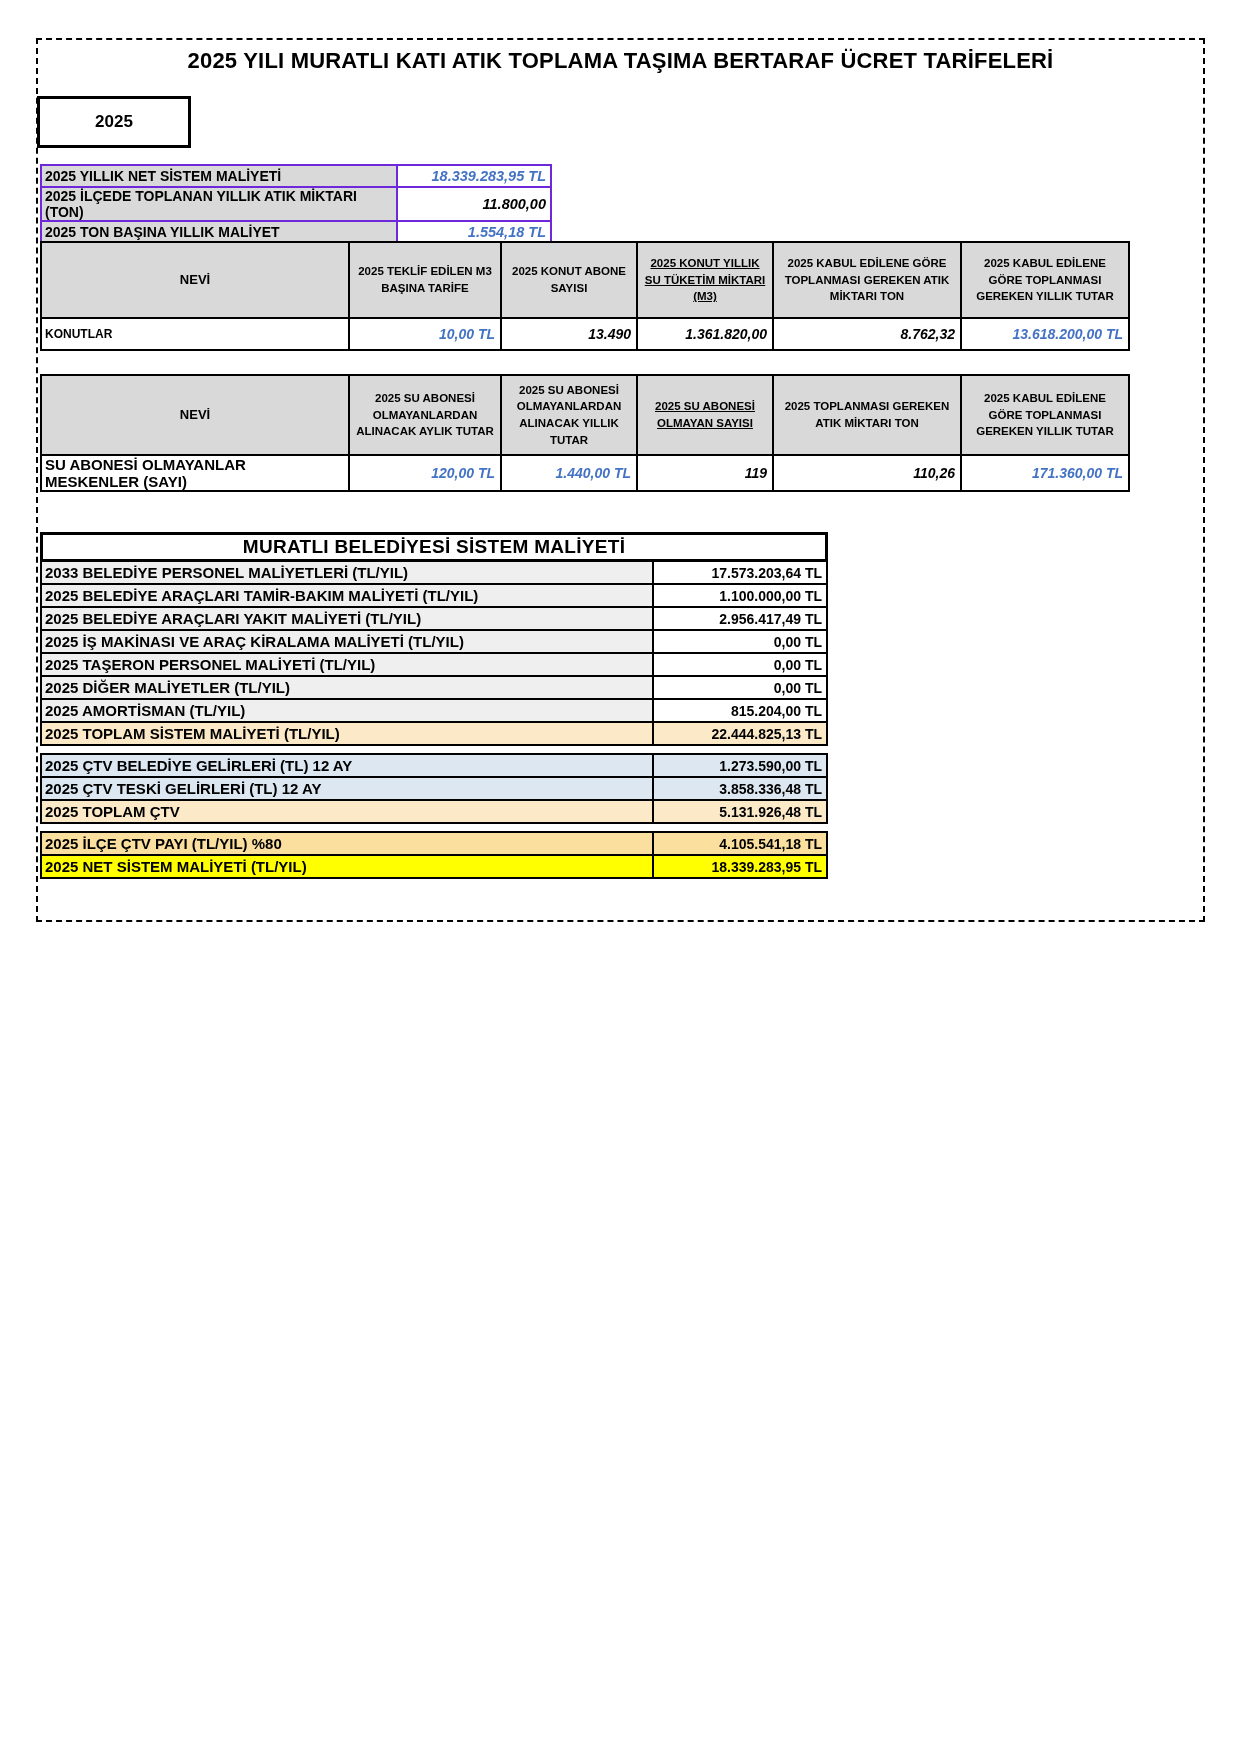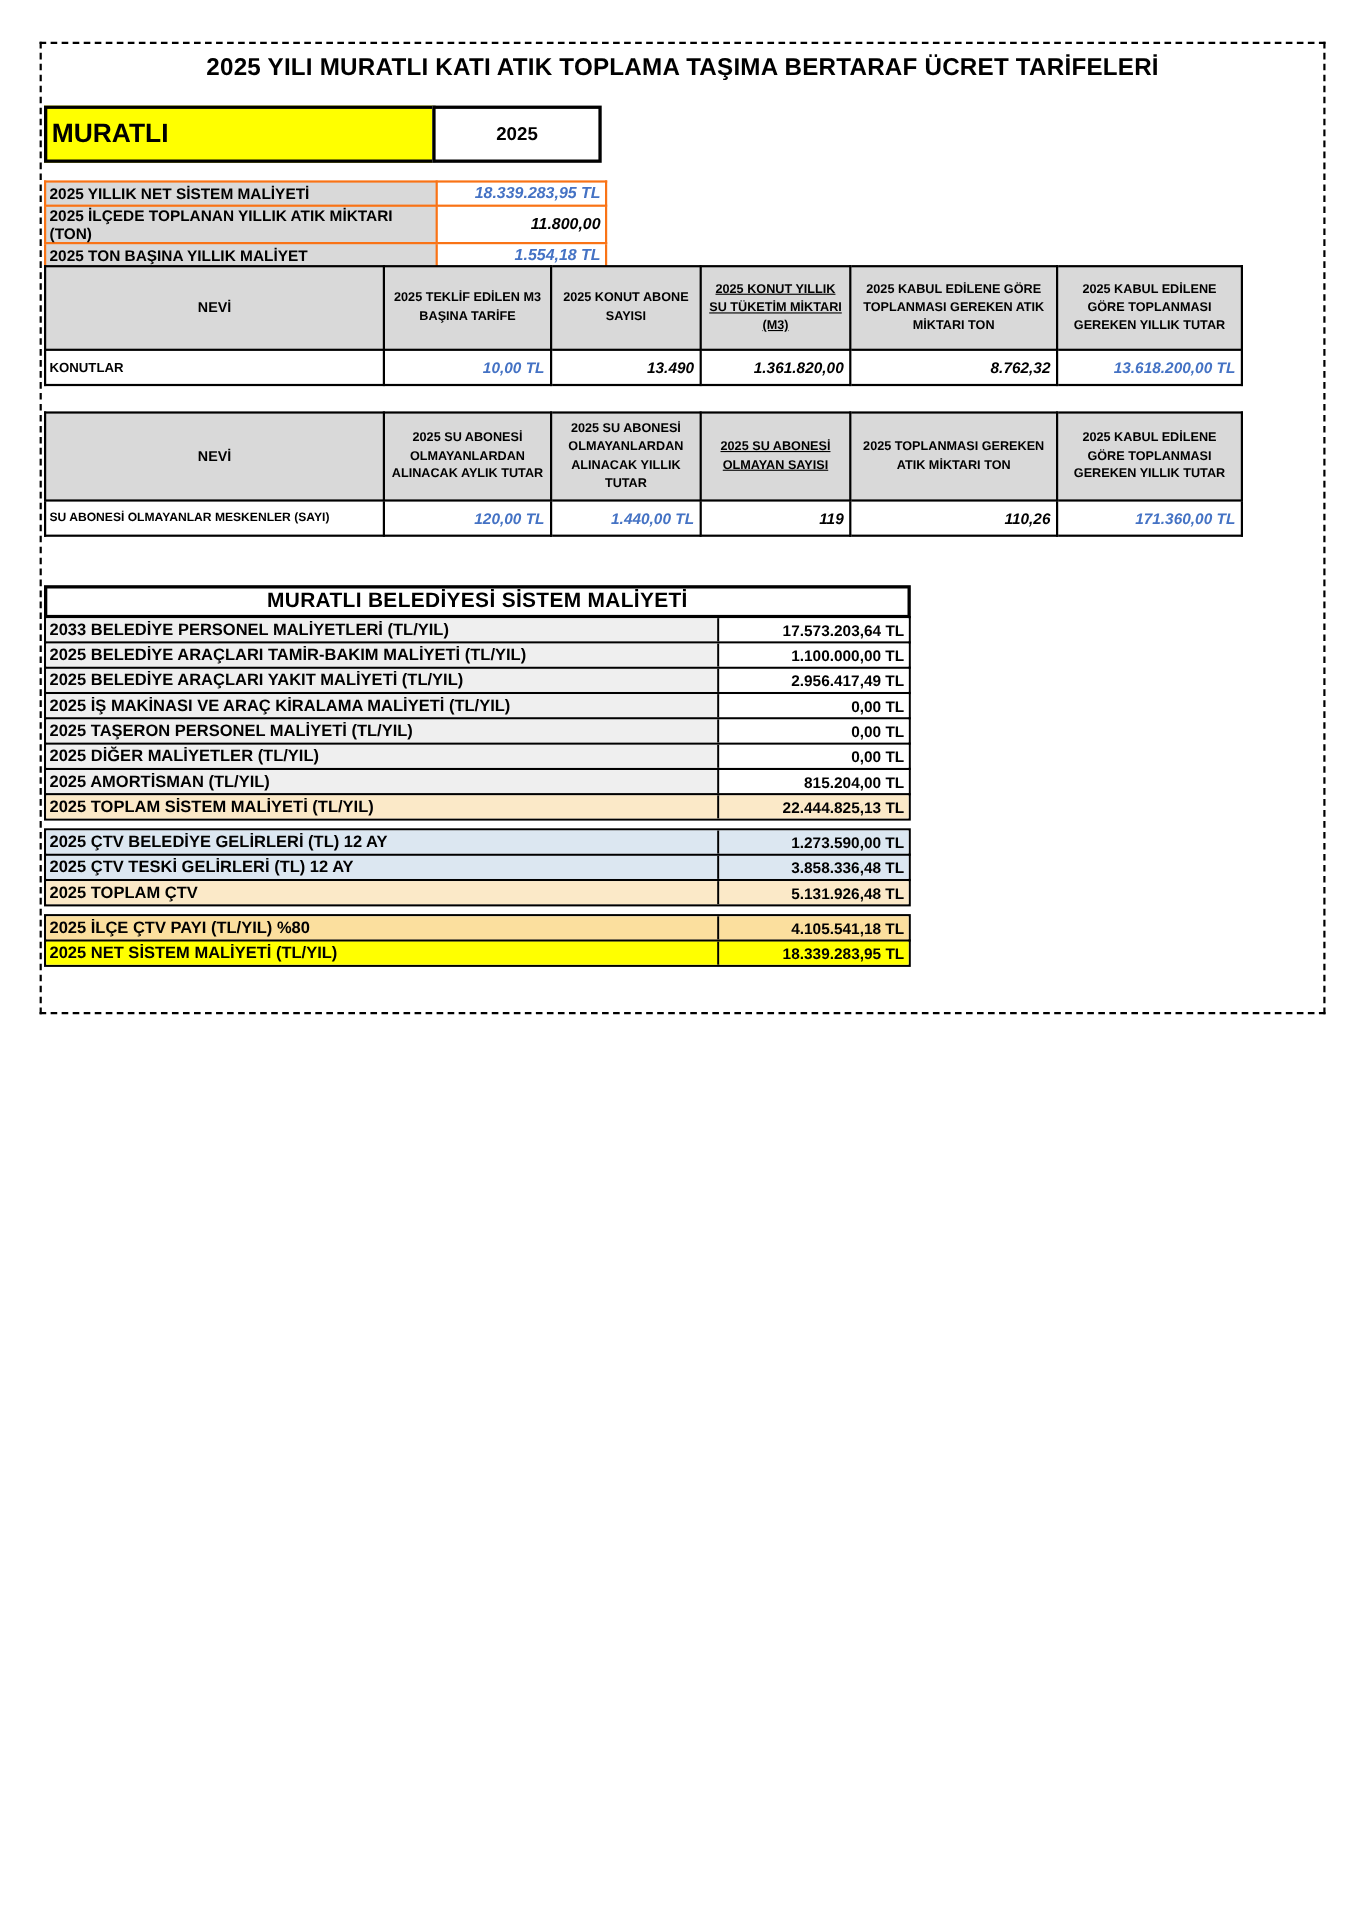--- a/index.html
+++ b/index.html
@@ -21,39 +21,39 @@
   .head-box .muni {
     width:356px; height:52px; background:#FFFF00; border:3px solid #000;
     font-size:24px; display:flex; align-items:center; padding-left:4px;
   }
   .head-box .year {
     width:154px; height:52px; background:#fff; border:3px solid #000; margin-left:-3px;
     font-size:17px; display:flex; align-items:center; justify-content:center;
   }
   
   .summary { position:absolute; top:124px; left:2px; border-collapse:collapse; }
-  .summary td { border:2px solid #f97316; height:22px; }
+  .summary td { border:2px solid #6d28d9; height:22px; }
   .summary .s-label { width:356px; background:#D9D9D9; font-size:14px; padding:0 0 0 3px; }
   .summary .s-value { width:154px; background:#fff; font-size:14.5px; font-style:italic; text-align:right; padding-right:4px; }
   .blue-val { color:#4472C4; }
   
   .tariff { position:absolute; left:2px; border-collapse:collapse; table-layout:fixed; }
   .t1 { top:201px; }
   .t2 { top:334px; }
   .tariff th, .tariff td { border:2px solid #000; }
   .tariff th {
     background:#D9D9D9; font-size:11.5px; line-height:1.45; text-align:center;
     vertical-align:middle; padding:4px 6px; font-weight:bold;
   }
   .t1 th { height:76px; }
   .t2 th { height:80px; }
   .tariff th.nevi { font-size:13px; }
   .tariff td { height:32px; background:#fff; font-size:14px; font-style:italic; text-align:right; padding-right:5px; }
   .tariff td.rowname { font-style:normal; text-align:left; font-size:12px; padding-left:3px; }
-  .t2 td.rowname { font-size:11px; }
+  .t2 td.rowname { font-size:15px; }
   .c-nevi { width:308px; } .c2 { width:152px; } .c3 { width:136px; }
   .c4 { width:136px;text-decoration:underline; } .c5 { width:188px; } .c6 { width:168px; }
   
   .cost { position:absolute; top:492px; left:2px; width:788px; }
   .cost-title {
     height:30px; border:3px solid #000; background:#fff;
     display:flex; align-items:center; justify-content:center; font-size:19px; letter-spacing:0.3px;
   }
   .cost-row { display:flex; border:2px solid #000; margin-top:-2px; height:25px; }
   .cost-label { width:612px; display:flex; align-items:center; padding-left:3px; font-size:15px; border-right:2px solid #000; }
@@ -68,21 +68,20 @@
 </style>
 </head>
 <body>
 
 <div class="sheet">
   <div class="page-frame">
 
     <div class="doc-title">2025 YILI MURATLI KATI ATIK TOPLAMA TAŞIMA BERTARAF ÜCRET TARİFELERİ</div>
 
     <div class="head-box">
-      <div class="muni">MURATLI</div>
       <div class="year">2025</div>
     </div>
 
     <table class="summary">
       <tbody>
           <tr>
         <td class="s-label">2025 YILLIK NET SİSTEM MALİYETİ</td>
         <td class="s-value blue-val">18.339.283,95 TL</td>
       </tr>
       <tr>

